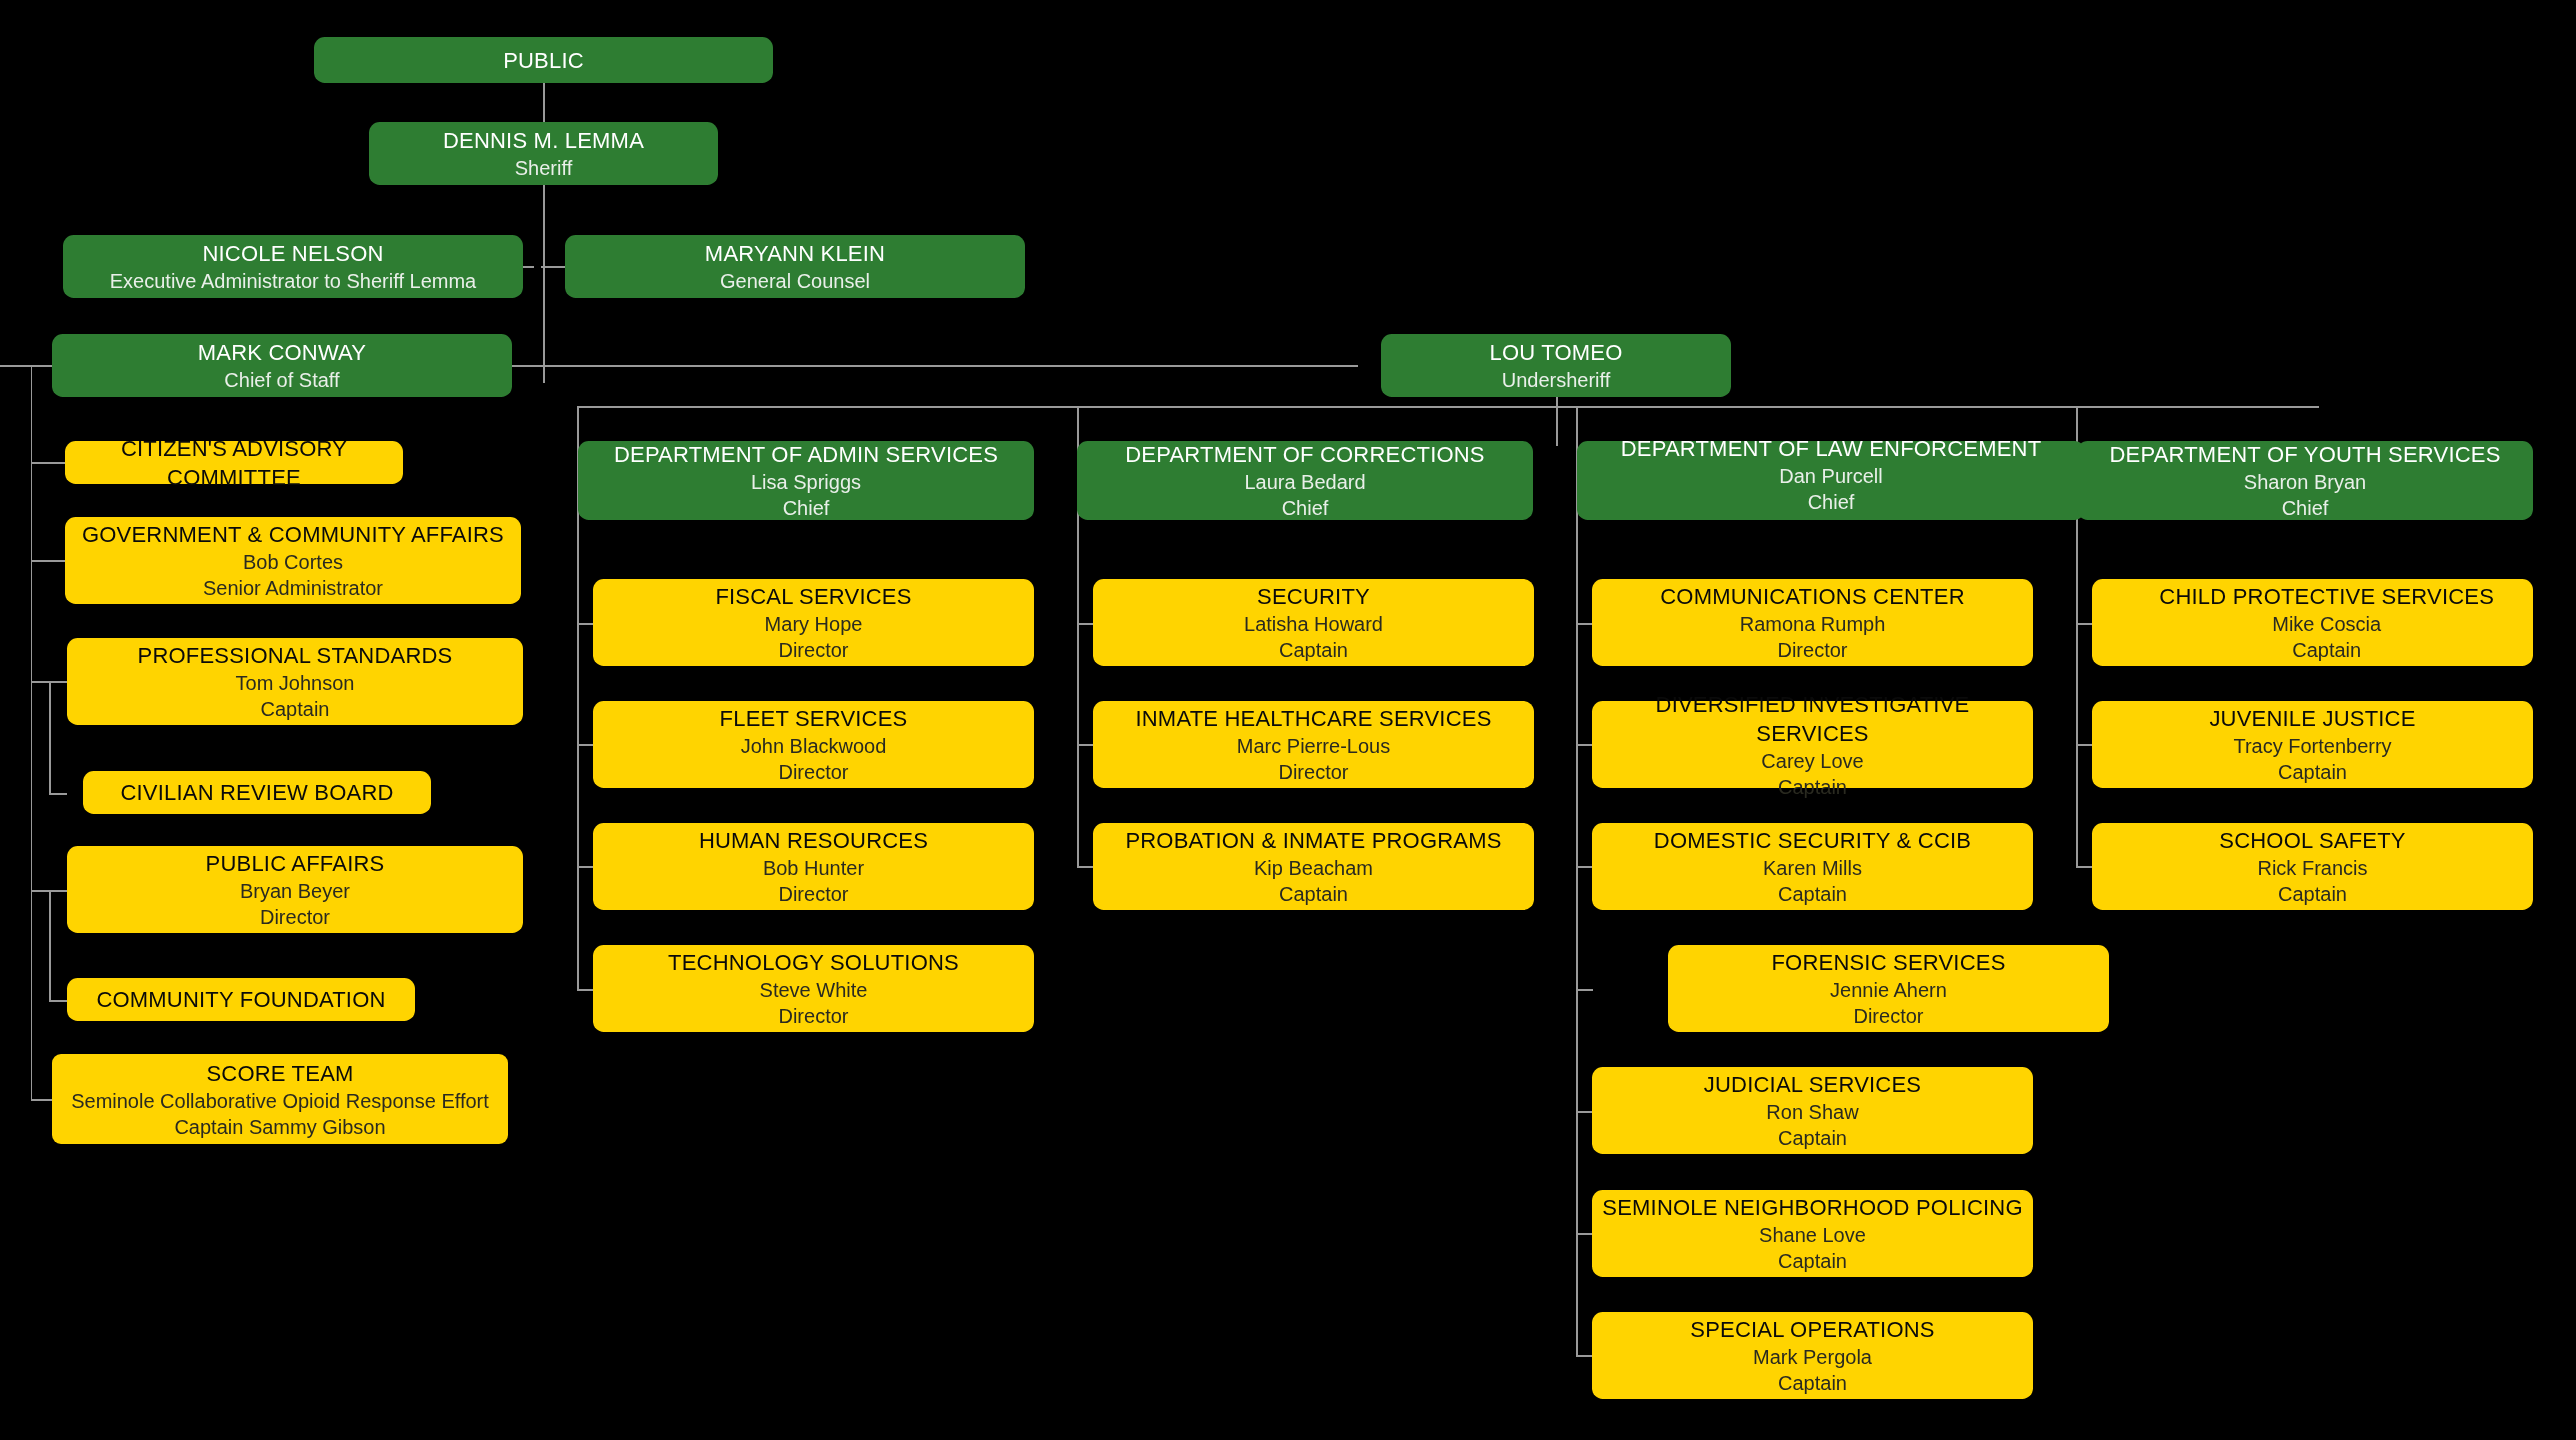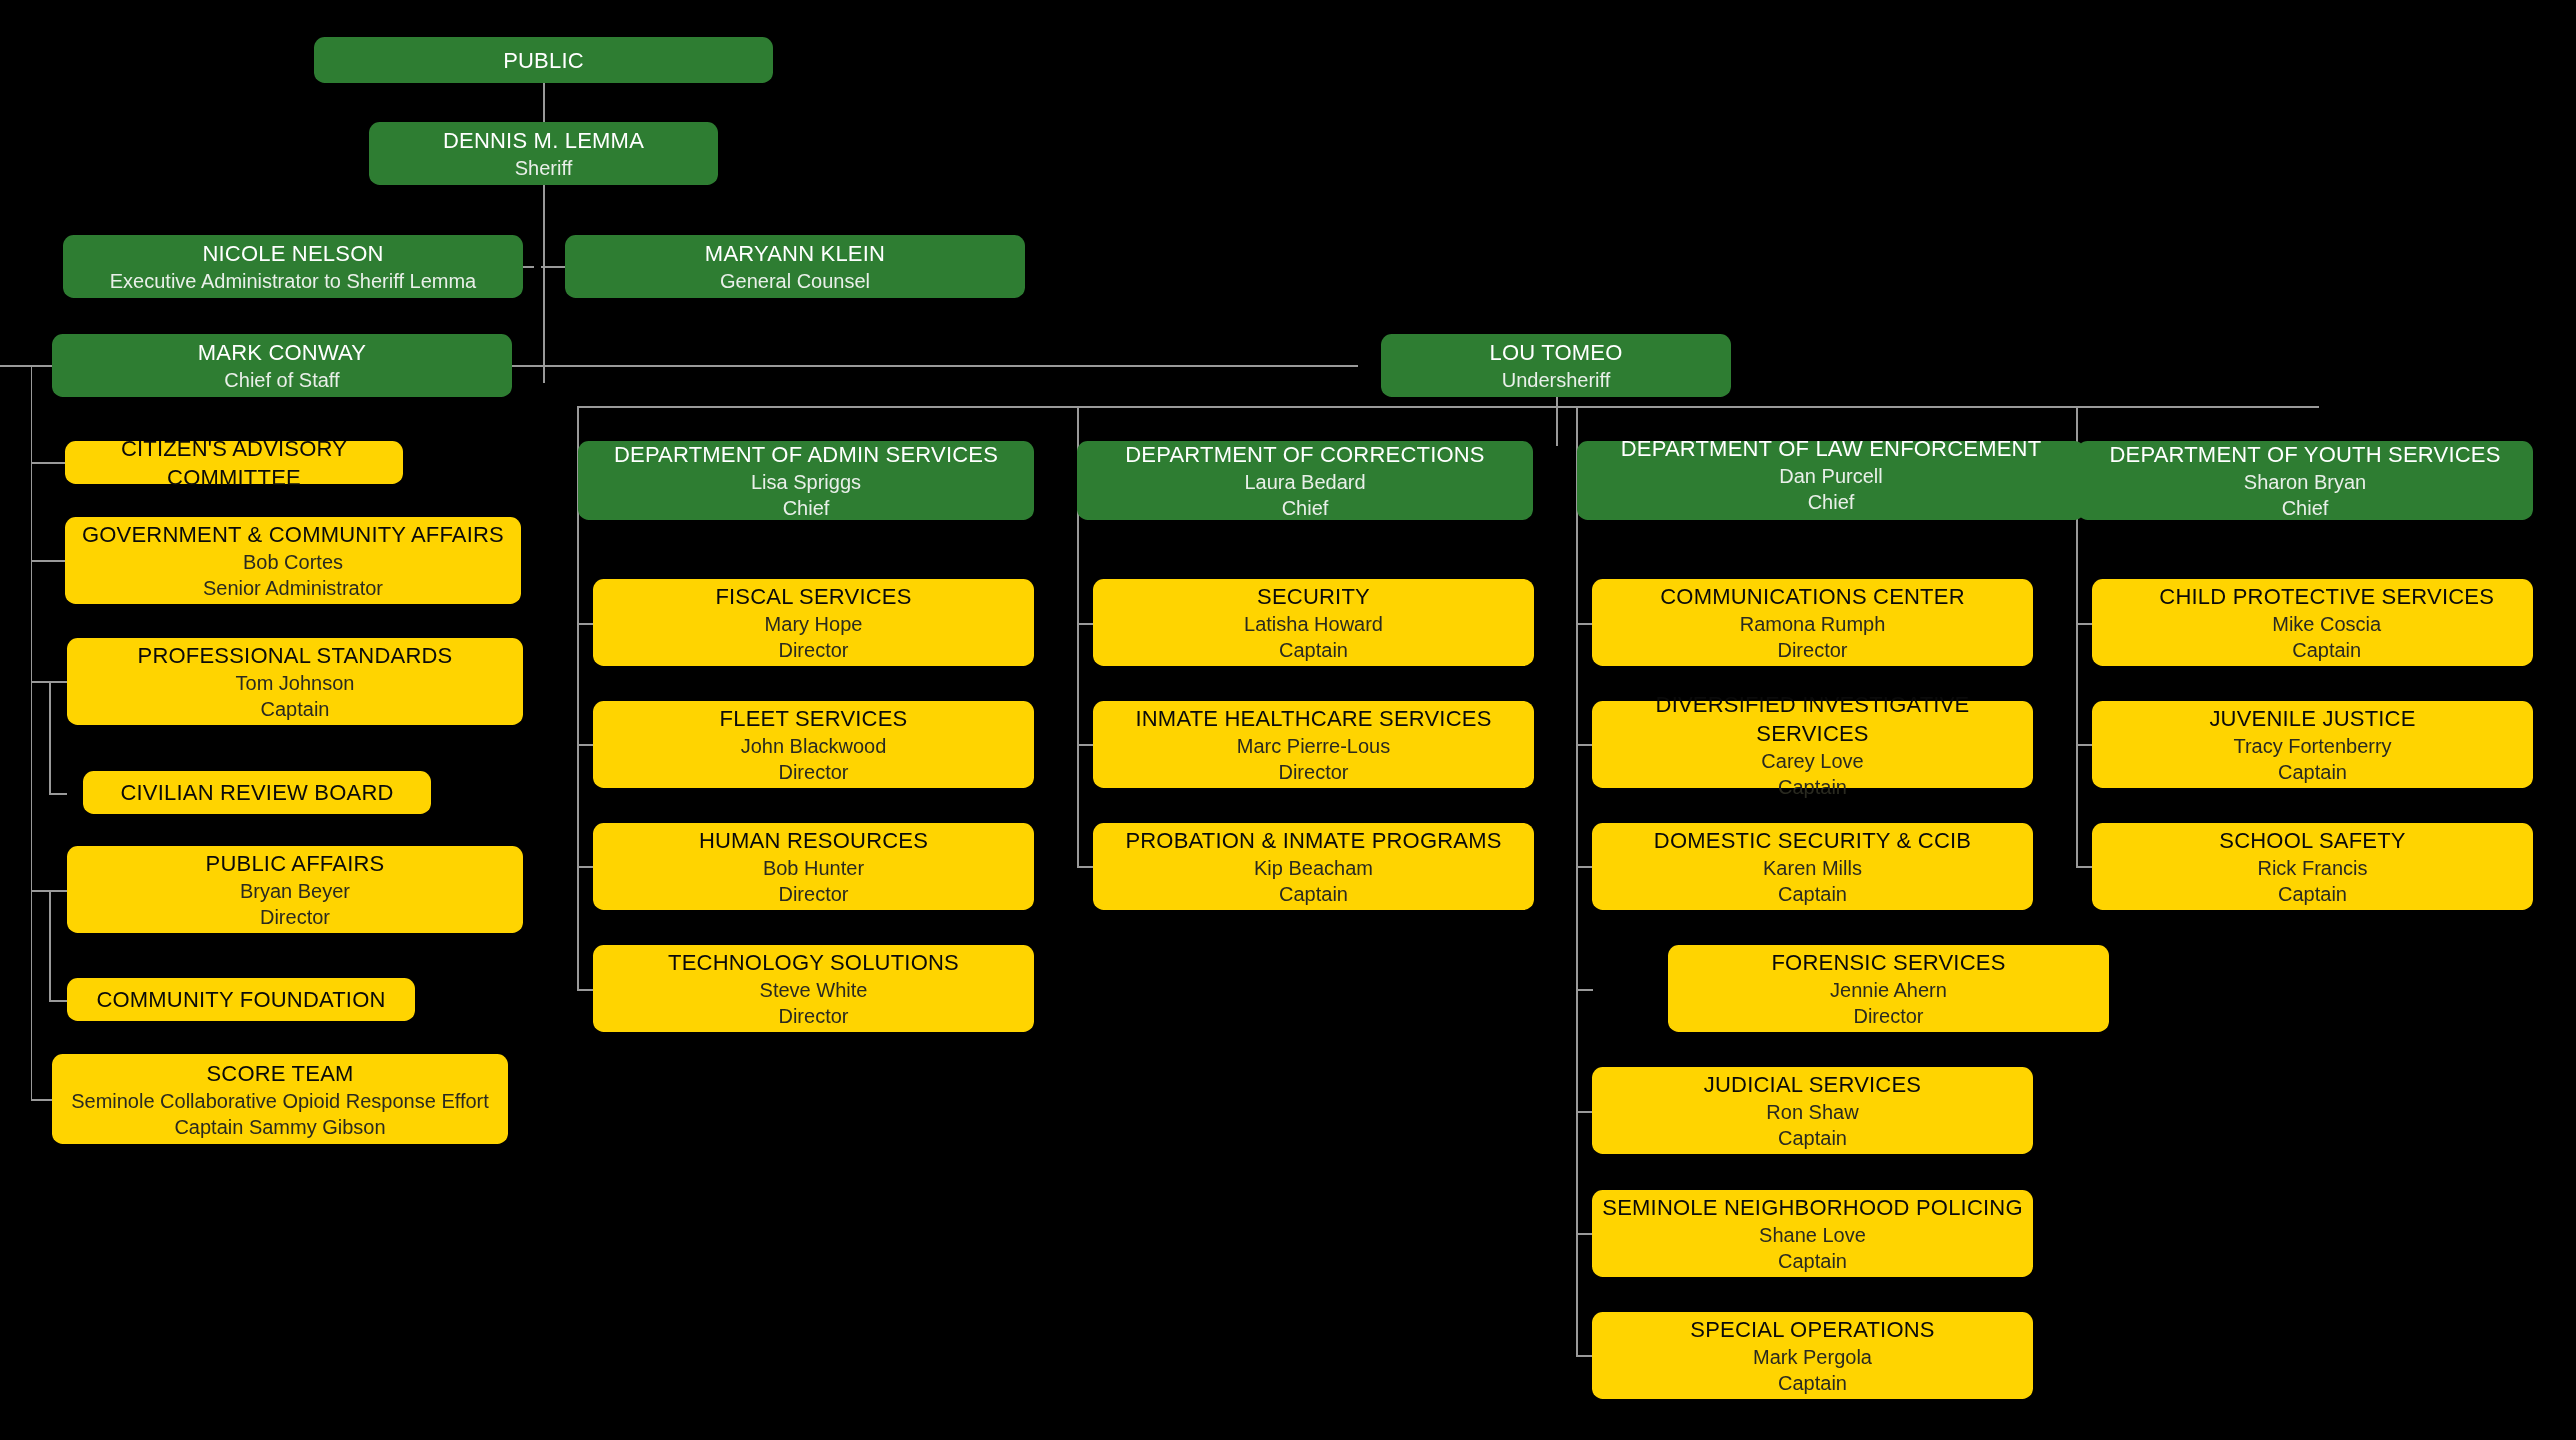--- a/index.html
+++ b/index.html
@@ -144,21 +144,21 @@
     <div class="t1">PUBLIC AFFAIRS</div>
     <div class="t2">Bryan Beyer</div>
     <div class="t3">Director</div>
   </div>
 
   <div class="node yellow" style="left:67px;top:978px;width:348px;height:43px;">
     <div class="t1">COMMUNITY FOUNDATION</div>
 
   </div>
 
-  <div class="node yellow" style="left:52px;top:1054px;width:456px;height:90px;">
+  <div class="node yellow" style="left:52px;top:1054px;width:456px;height:90px;border-radius:9px;">
     <div class="t1">SCORE TEAM</div>
     <div class="t2">Seminole Collaborative Opioid Response Effort</div>
     <div class="t3">Captain Sammy Gibson</div>
   </div>
 
   <div class="node green" style="left:578px;top:441px;width:456px;height:79px;">
     <div class="t1">DEPARTMENT OF ADMIN SERVICES</div>
     <div class="t2">Lisa Spriggs</div>
     <div class="t3">Chief</div>
   </div>

